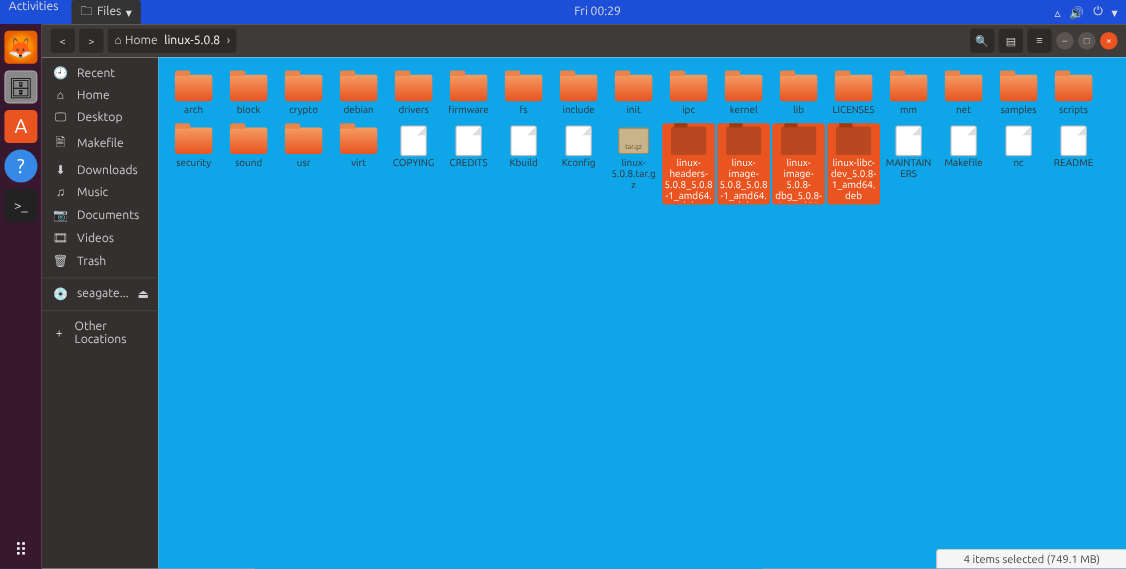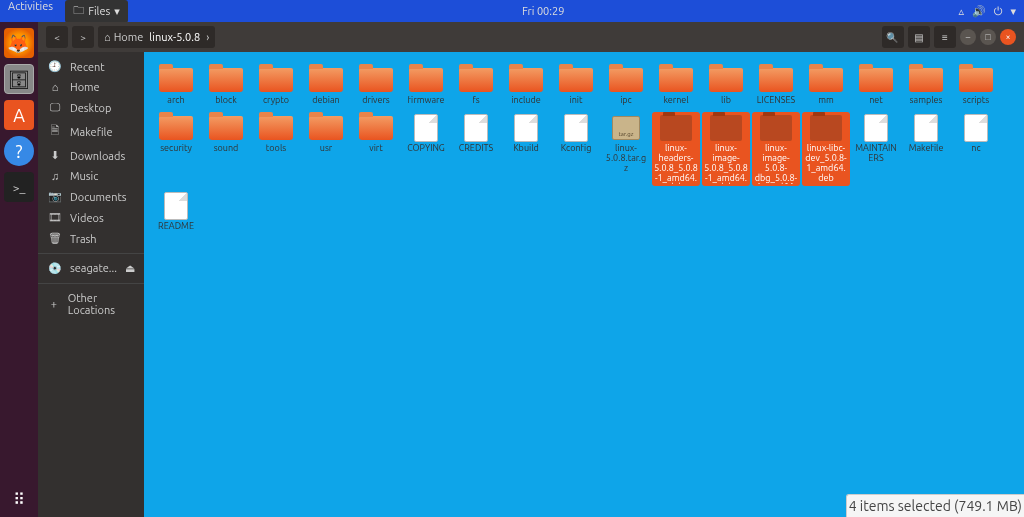--- a/index.html
+++ b/index.html
@@ -44,21 +44,21 @@
 .item .label { line-height: 1.1; word-break: break-word; max-height: 40px; overflow: hidden; }
 
 .folder-icon { width: 34px; height: 24px; background: linear-gradient(#f39c63, #e95420); border-radius: 2px 2px 3px 3px; position: relative; }
 .folder-icon::before { content: ""; position: absolute; top: -4px; left: 0; width: 14px; height: 5px; background: #e9844a; border-radius: 2px 2px 0 0; }
 .file-icon { width: 24px; height: 28px; background: #fff; border: 1px solid #bbb; border-radius: 2px; position: relative; }
 .file-icon::after { content: ""; position: absolute; top: 0; right: 0; width: 8px; height: 8px; background: linear-gradient(135deg, transparent 50%, #ddd 50%); }
 .archive-icon { width: 28px; height: 24px; background: #c9b48a; border: 1px solid #a08860; border-radius: 2px; font-size: 6px; color: #5a4a30; display: flex; align-items: flex-end; justify-content: center; padding-bottom: 2px; }
 .deb-icon { width: 32px; height: 26px; background: #b84820; border-radius: 2px; position: relative; }
 .deb-icon::before { content: ""; position: absolute; top: -3px; left: 3px; width: 12px; height: 4px; background: #a03810; border-radius: 1px 1px 0 0; }
 
-.statusbar { position: absolute; bottom: 0; right: 0; background: #f5f5f5; border: 1px solid #ccc; border-right: none; border-bottom: none; font-size: 14px; color: #444; padding: 3px 2px; border-radius: 3px 0 0 0; margin-top: 20px; }
+.statusbar { position: absolute; bottom: 0; right: 0; background: #f5f5f5; border: 1px solid #ccc; border-right: none; border-bottom: none; font-size: 10px; color: #444; padding: 3px 24px; border-radius: 3px 0 0 0; margin-top: 20px; }
 </style>
 </head>
 <body>
 
 <div class="topbar">
   <div class="left">
     <span>Activities</span>
     <span class="active-app">
       <span>🗀</span>
       <span>Files</span>
@@ -268,26 +268,20 @@
         <div class="item">
           <div class="iconbox">
             <div class="folder-icon"></div>
           </div>
           <div class="label">sound</div>
         </div>
         <div class="item">
           <div class="iconbox">
             <div class="folder-icon"></div>
           </div>
-          <div class="label">tools</div>
-        </div>
-        <div class="item">
-          <div class="iconbox">
-            <div class="folder-icon"></div>
-          </div>
           <div class="label">usr</div>
         </div>
         <div class="item">
           <div class="iconbox">
             <div class="folder-icon"></div>
           </div>
           <div class="label">virt</div>
         </div>
         <div class="item">
           <div class="iconbox">

